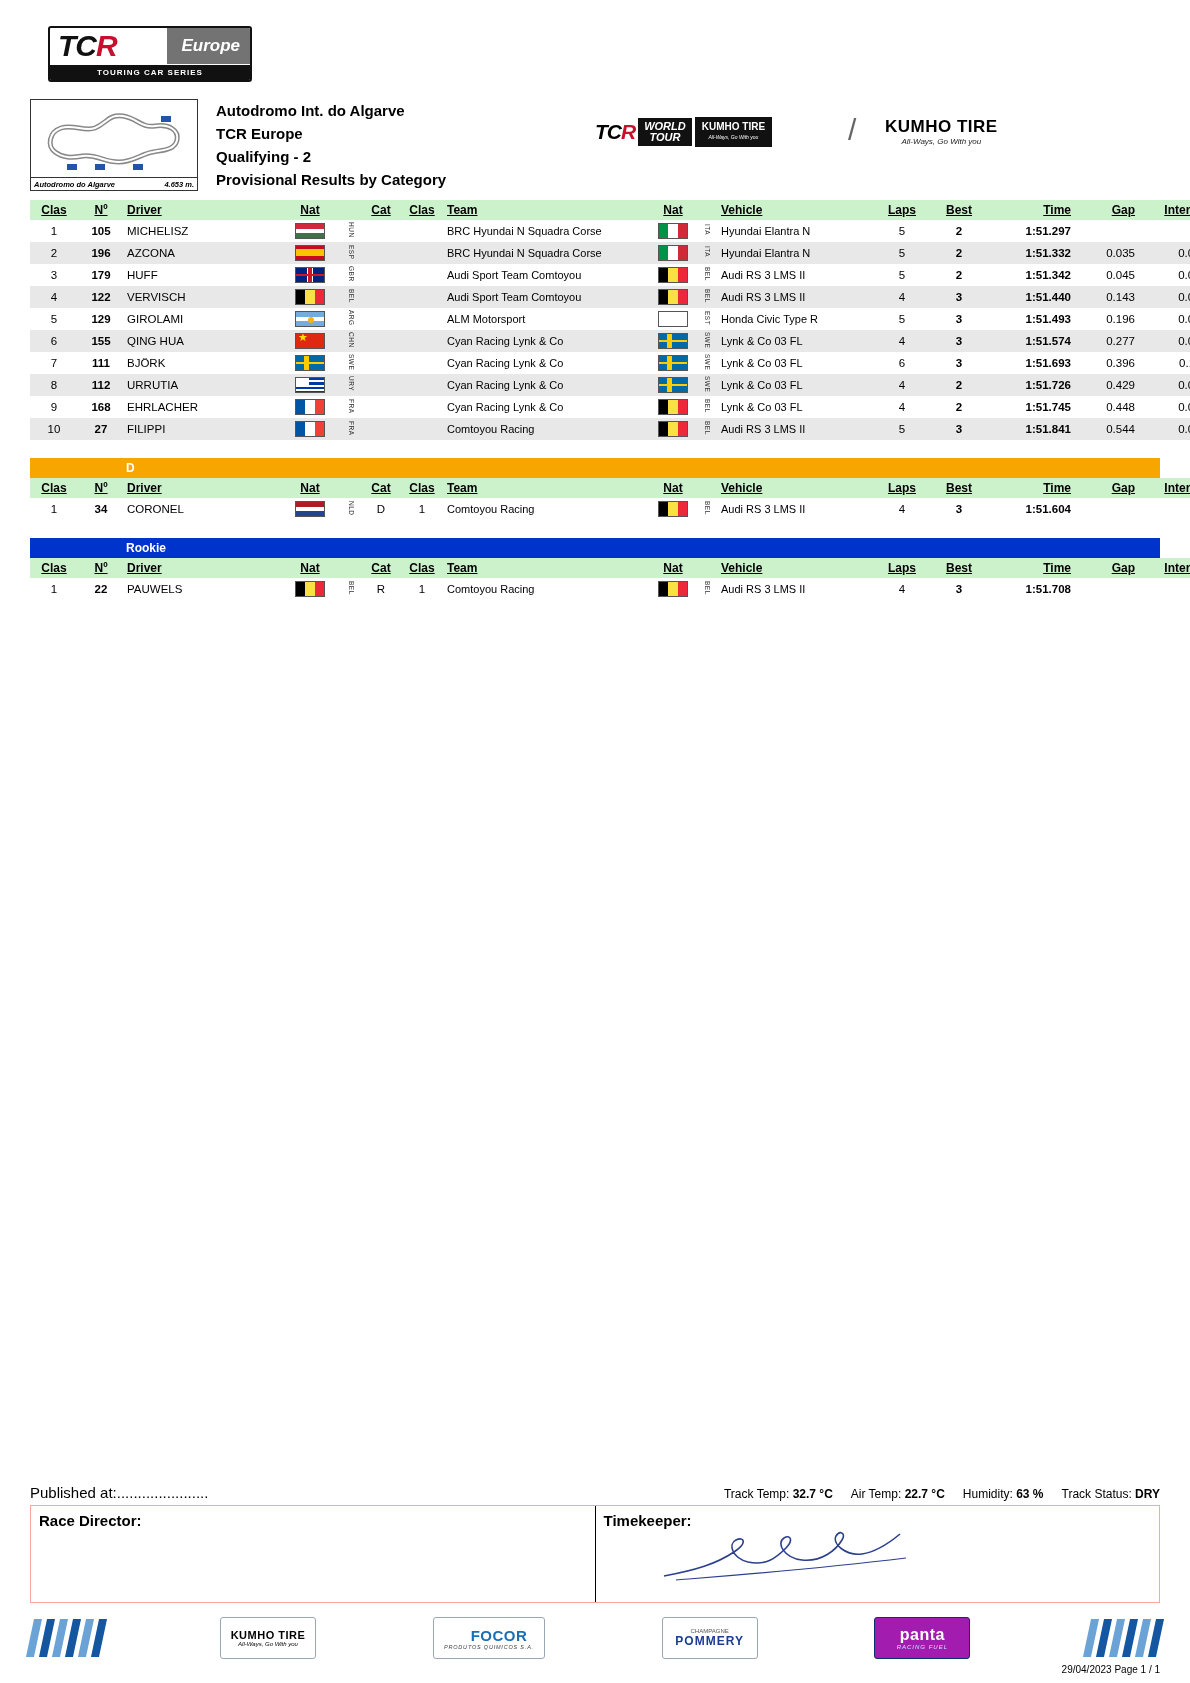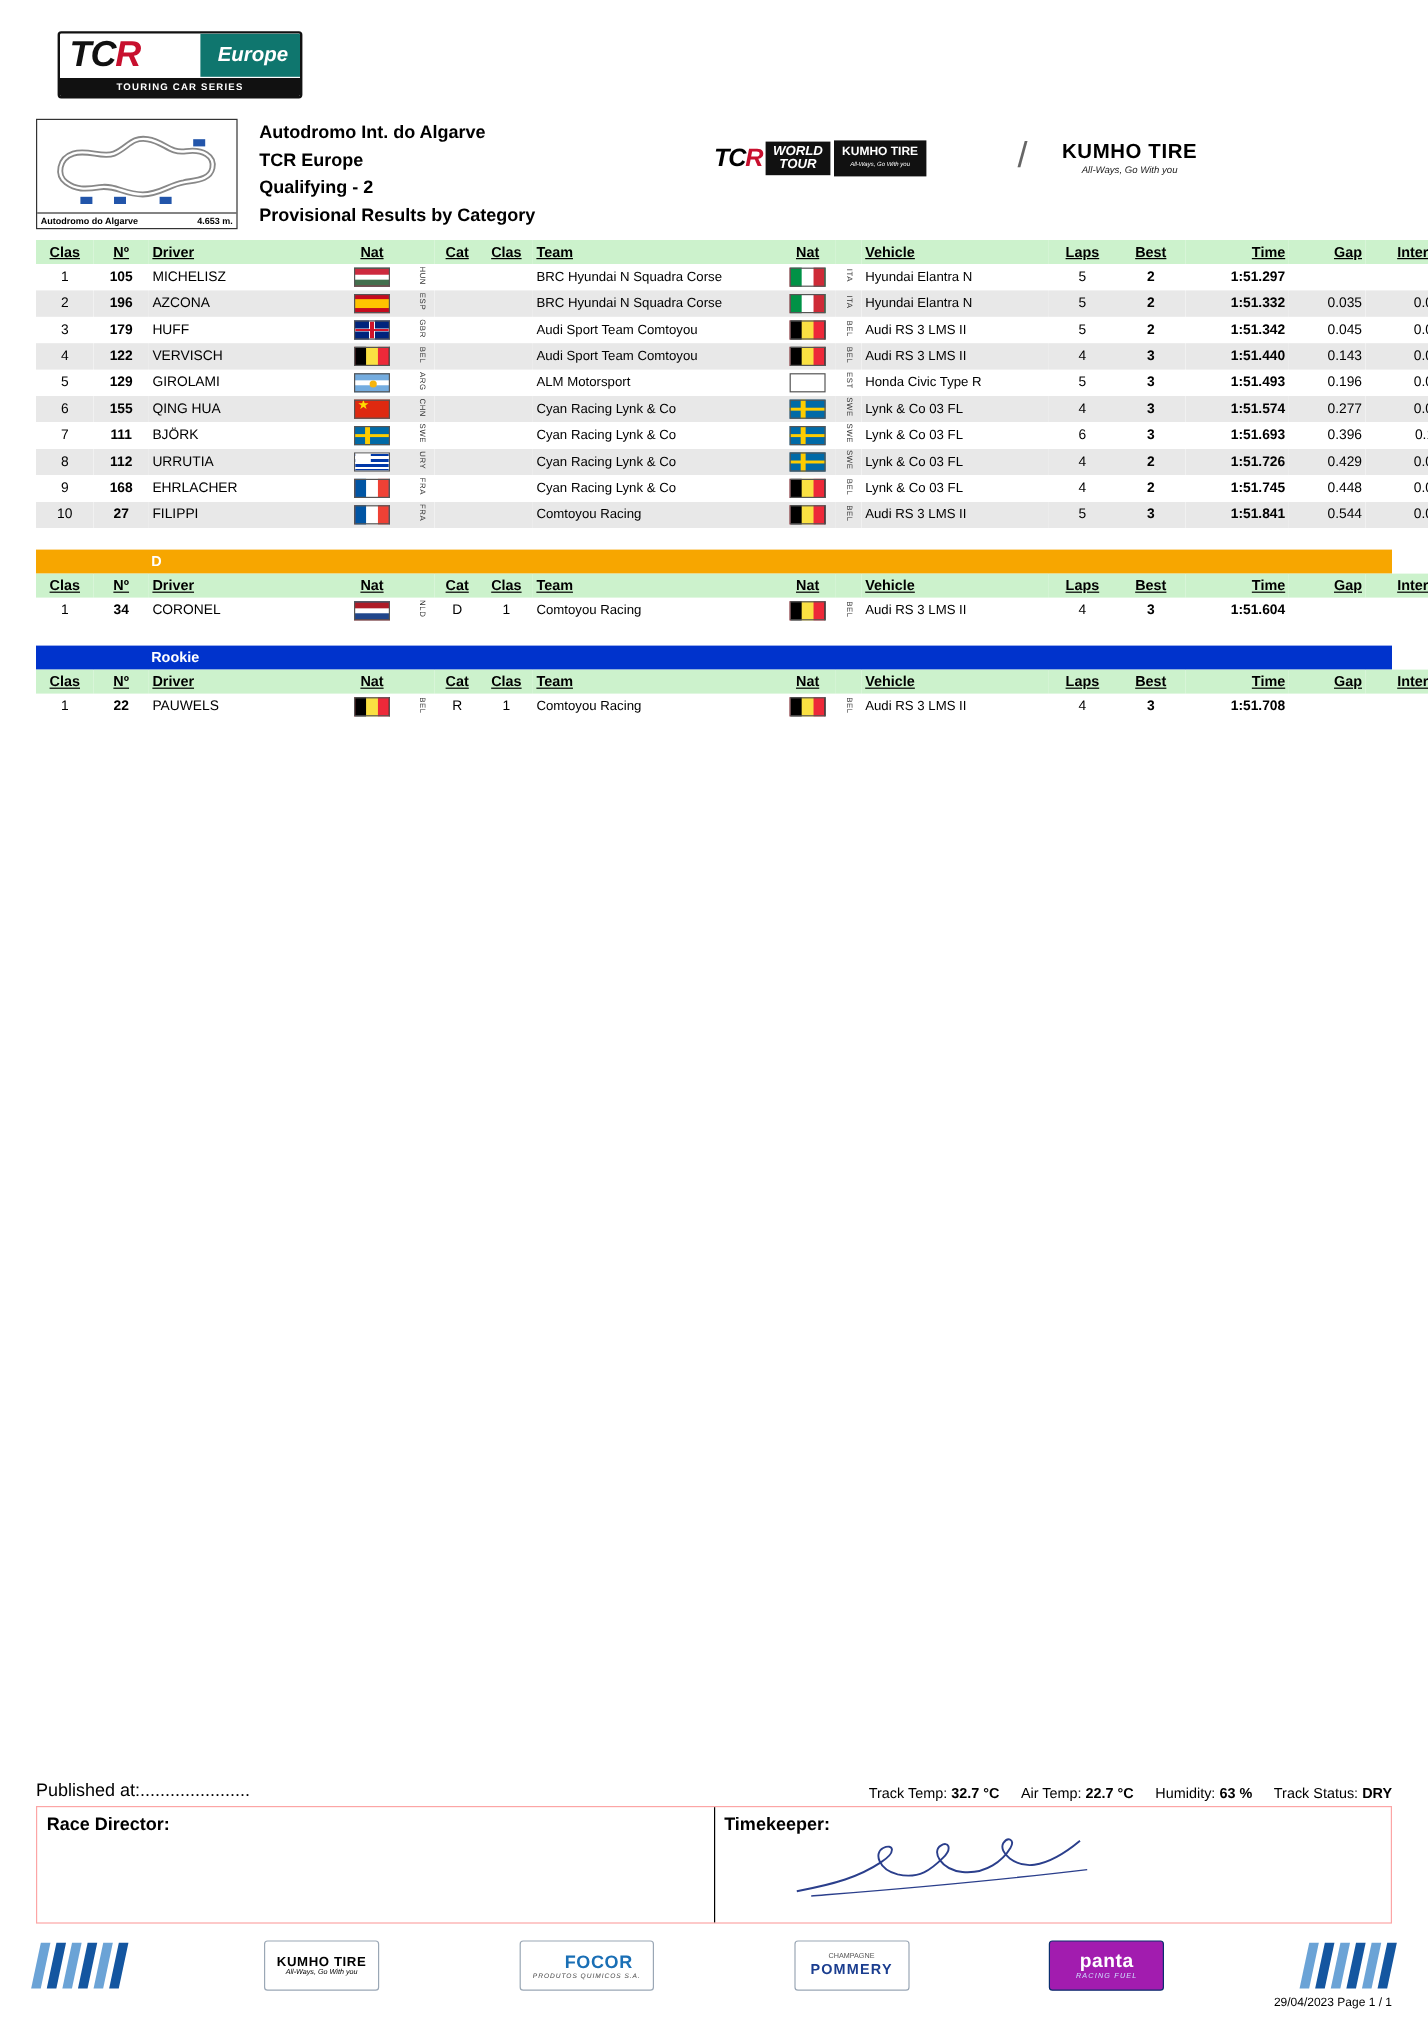--- a/index.html
+++ b/index.html
@@ -55,21 +55,21 @@
     padding-left: 8px;
     color: #111;
   }
   .tcr-logo .tcr-r {
     color: #c8102e;
   }
   .tcr-logo .tcr-europe {
     position: absolute;
     right: 0; top: 0;
     height: 36px;
-    background: #0f766e;
+    background: #737373;
     color: #fff;
     font-size: 17px;
     font-weight: bold;
     font-style: italic;
     display: flex;
     align-items: center;
     padding: 0 10px 0 14px;
   }
   .tcr-logo .tcr-sub {
     position: absolute;
@@ -147,20 +147,21 @@
     left: 0; right: 0; bottom: 0;
     height: 13px;
     border-top: 1px solid #333;
     font-size: 7.5px;
     font-weight: bold;
     display: flex;
     align-items: center;
     justify-content: space-between;
     padding: 0 3px;
     box-sizing: border-box;
+    font-style: italic;
   }
   .title-lines {
     position: absolute;
     left: 186px;
     top: 4px;
   }
   .title-lines div {
     font-size: 15px;
     font-weight: bold;
     line-height: 23px;

